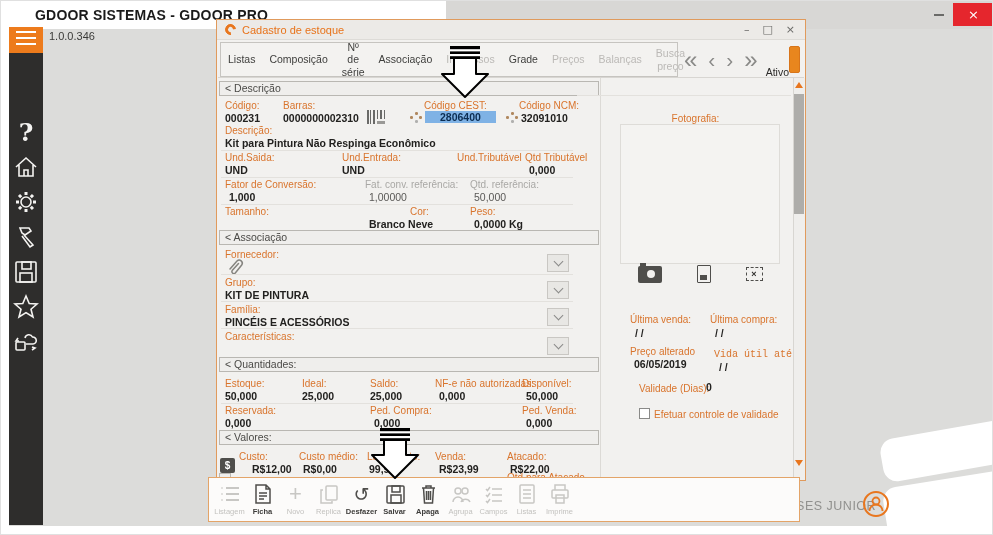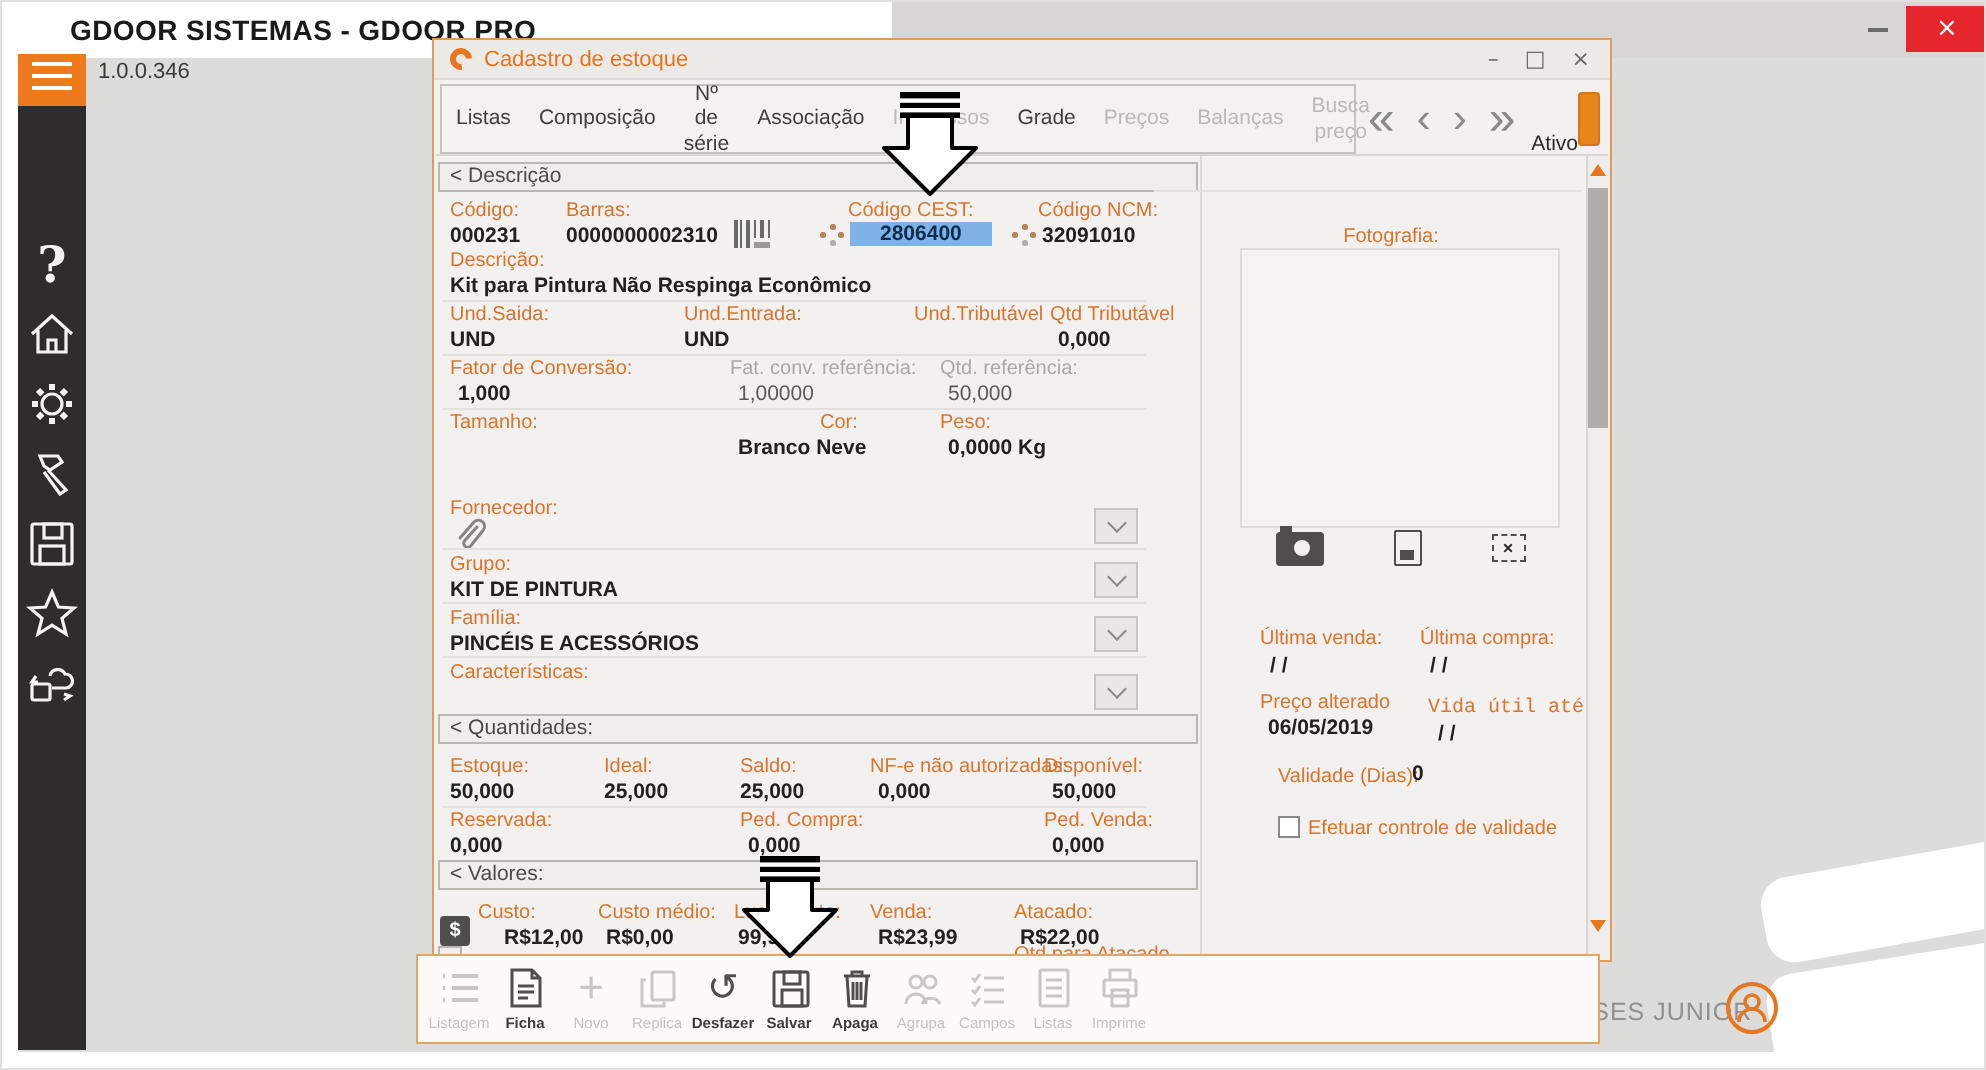--- a/index.html
+++ b/index.html
@@ -261,20 +261,21 @@
     <span class="val" style="left:257px; top:171px; font-weight:normal; color:#5a5957;">50,000</span>
     <div class="sep" style="left:4px; top:184px; width:352px;"></div>
 
     <span class="lbl" style="left:8px; top:186px;">Tamanho:</span>
     <span class="val" style="left:8px; top:198px;"></span>
     <span class="lbl" style="left:148px; top:186px;margin-left:45px;">Cor:</span>
     <span class="val" style="left:152px; top:198px;">Branco Neve</span>
     <span class="lbl" style="left:253px; top:186px;">Peso:</span>
     <span class="val" style="left:257px; top:198px;">0,0000 Kg</span>
 
+    <div class="sect" style="top:210px;">&lt; Associação</div>
     <span class="lbl" style="left:8px; top:229px;">Fornecedor:</span>
     <span class="abs" style="left:10px; top:237px;">
       <svg width="18" height="19" viewBox="0 0 18 19">
           <path d="M3 12 L10 4 a3.1 3.1 0 0 1 4.7 4 L8.3 16 a2 2 0 0 1-3.1-2.5 L11.5 6.5" stroke="#85847f" fill="none" stroke-width="1.5" stroke-linecap="round"></path>
         </svg>
     </span>
     <div class="ddbtn" style="left:330px; top:234px;">
         <span class="chev"></span>
       </div>
     <div class="sep" style="left:4px; top:254px; width:352px;"></div>

